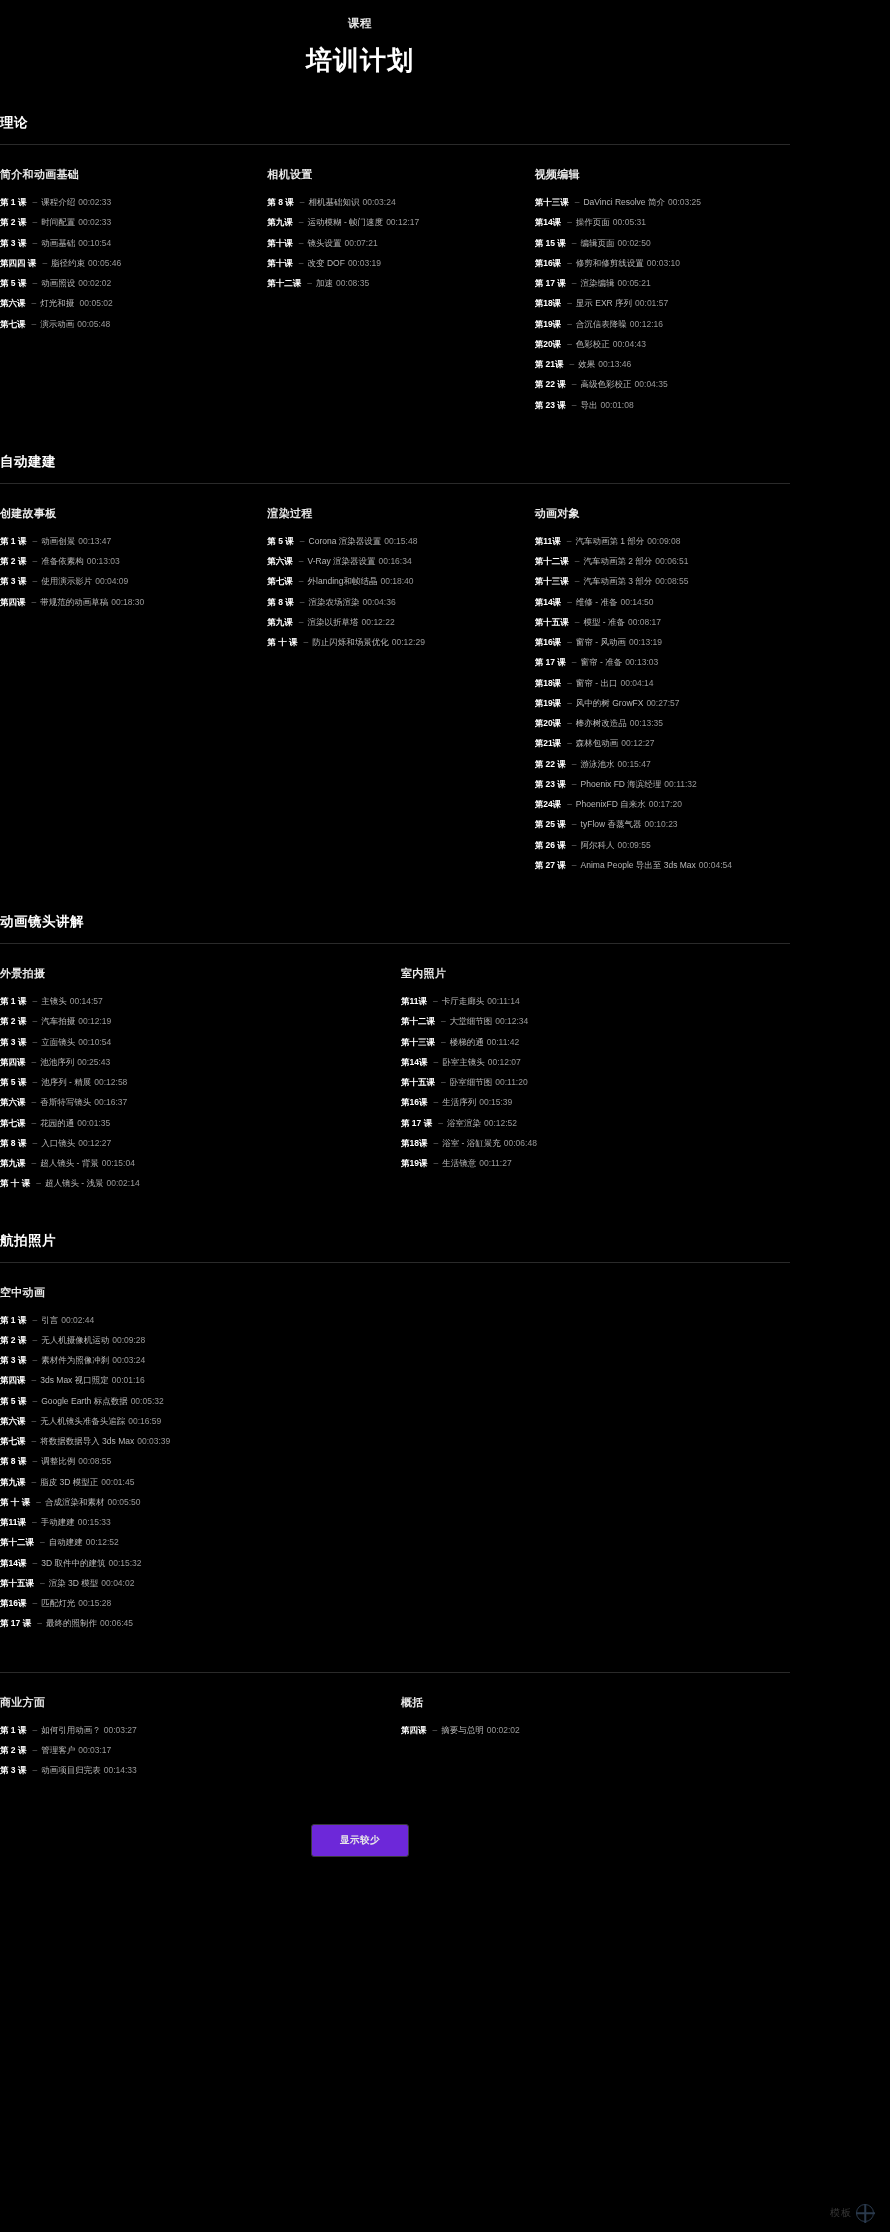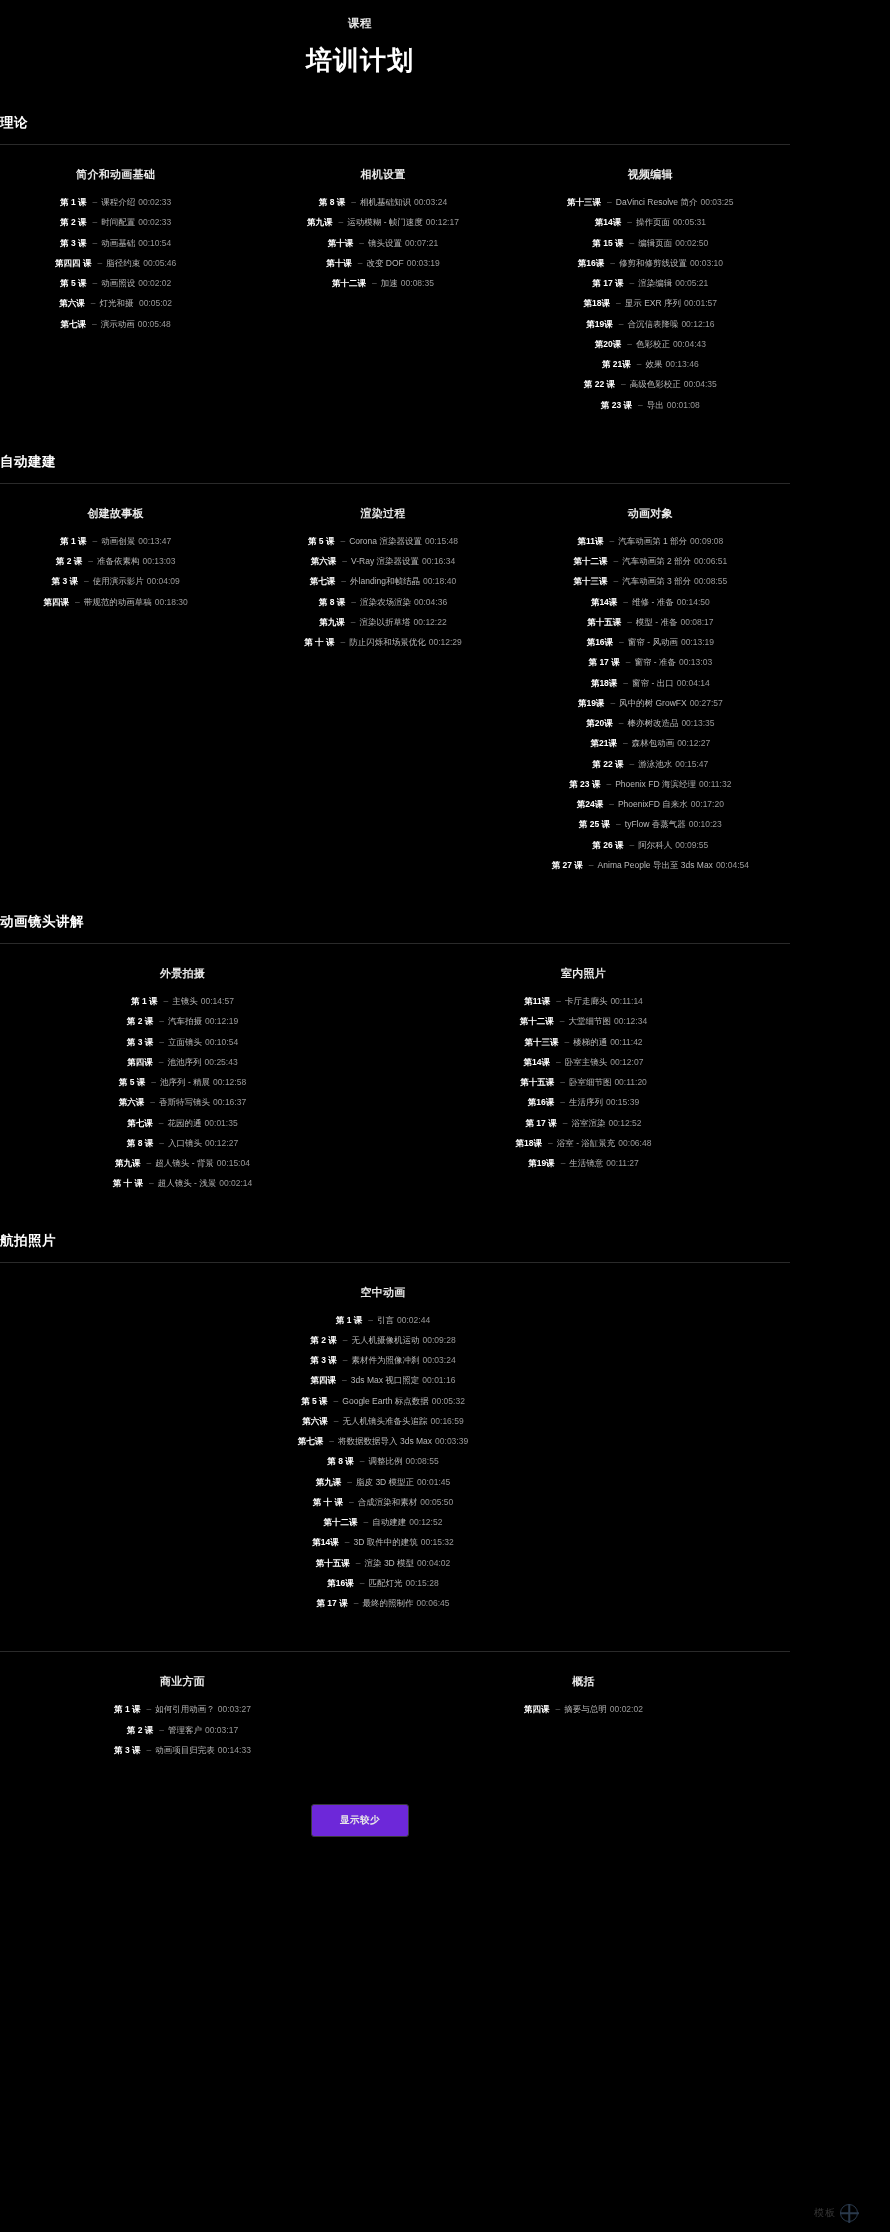--- a/index.html
+++ b/index.html
@@ -52,21 +52,20 @@
   }
   .section-rule {
     height: 1px;
     background: #2a2a2a;
     width: 100%;
     margin-bottom: 22px;
   }
   .columns {
     display: flex;
     gap: 12px;
-    text-align: center;
   }
   .col {
     width: 33.333%;
     padding-right: 24px;
   }
   .col.two { width: 50%; }
   .col.one { width: 100%; }
   .col-title {
     font-size: 11px;
     color: #e8e8e8;
@@ -108,21 +107,21 @@
     color: #e8e8e8;
     font-size: 9.5px;
     font-weight: bold;
     border-radius: 3px;
     padding: 9px 28px;
     cursor: pointer;
     letter-spacing: 0.5px;
   }
   .watermark {
     position: absolute;
-    right: 32px;
+    right: 16px;
     bottom: 10px;
     opacity: 0.45;
     display: flex;
     align-items: center;
     gap: 4px;
   }
   .watermark .wm-text {
     font-size: 10px;
     color: #7a7a7a;
     letter-spacing: 1px;
@@ -284,20 +283,21 @@
             <div class="lesson"><span class="num">第 1 课</span><span class="dash">–</span><span>引言</span><span class="time">00:02:44</span></div>
             <div class="lesson"><span class="num">第 2 课</span><span class="dash">–</span><span>无人机摄像机运动</span><span class="time">00:09:28</span></div>
             <div class="lesson"><span class="num">第 3 课</span><span class="dash">–</span><span>素材件为照像冲刹</span><span class="time">00:03:24</span></div>
             <div class="lesson"><span class="num">第四课</span><span class="dash">–</span><span>3ds Max 视口照定</span><span class="time">00:01:16</span></div>
             <div class="lesson"><span class="num">第 5 课</span><span class="dash">–</span><span>Google Earth 标点数据</span><span class="time">00:05:32</span></div>
             <div class="lesson"><span class="num">第六课</span><span class="dash">–</span><span>无人机镜头准备头追踪</span><span class="time">00:16:59</span></div>
             <div class="lesson"><span class="num">第七课</span><span class="dash">–</span><span>将数据数据导入 3ds Max</span><span class="time">00:03:39</span></div>
             <div class="lesson"><span class="num">第 8 课</span><span class="dash">–</span><span>调整比例</span><span class="time">00:08:55</span></div>
             <div class="lesson"><span class="num">第九课</span><span class="dash">–</span><span>脂皮 3D 模型正</span><span class="time">00:01:45</span></div>
             <div class="lesson"><span class="num">第 十 课</span><span class="dash">–</span><span>合成渲染和素材</span><span class="time">00:05:50</span></div>
+            <div class="lesson"><span class="num">第11课</span><span class="dash">–</span><span>手动建建</span><span class="time">00:15:33</span></div>
             <div class="lesson"><span class="num">第十二课</span><span class="dash">–</span><span>自动建建</span><span class="time">00:12:52</span></div>
             <div class="lesson"><span class="num">第14课</span><span class="dash">–</span><span>3D 取件中的建筑</span><span class="time">00:15:32</span></div>
             <div class="lesson"><span class="num">第十五课</span><span class="dash">–</span><span>渲染 3D 模型</span><span class="time">00:04:02</span></div>
             <div class="lesson"><span class="num">第16课</span><span class="dash">–</span><span>匹配灯光</span><span class="time">00:15:28</span></div>
             <div class="lesson"><span class="num">第 17 课</span><span class="dash">–</span><span>最终的照制作</span><span class="time">00:06:45</span></div>
           </div>
         </div>
       </div>
       <div class="section">
         <div class="section-rule"></div>

